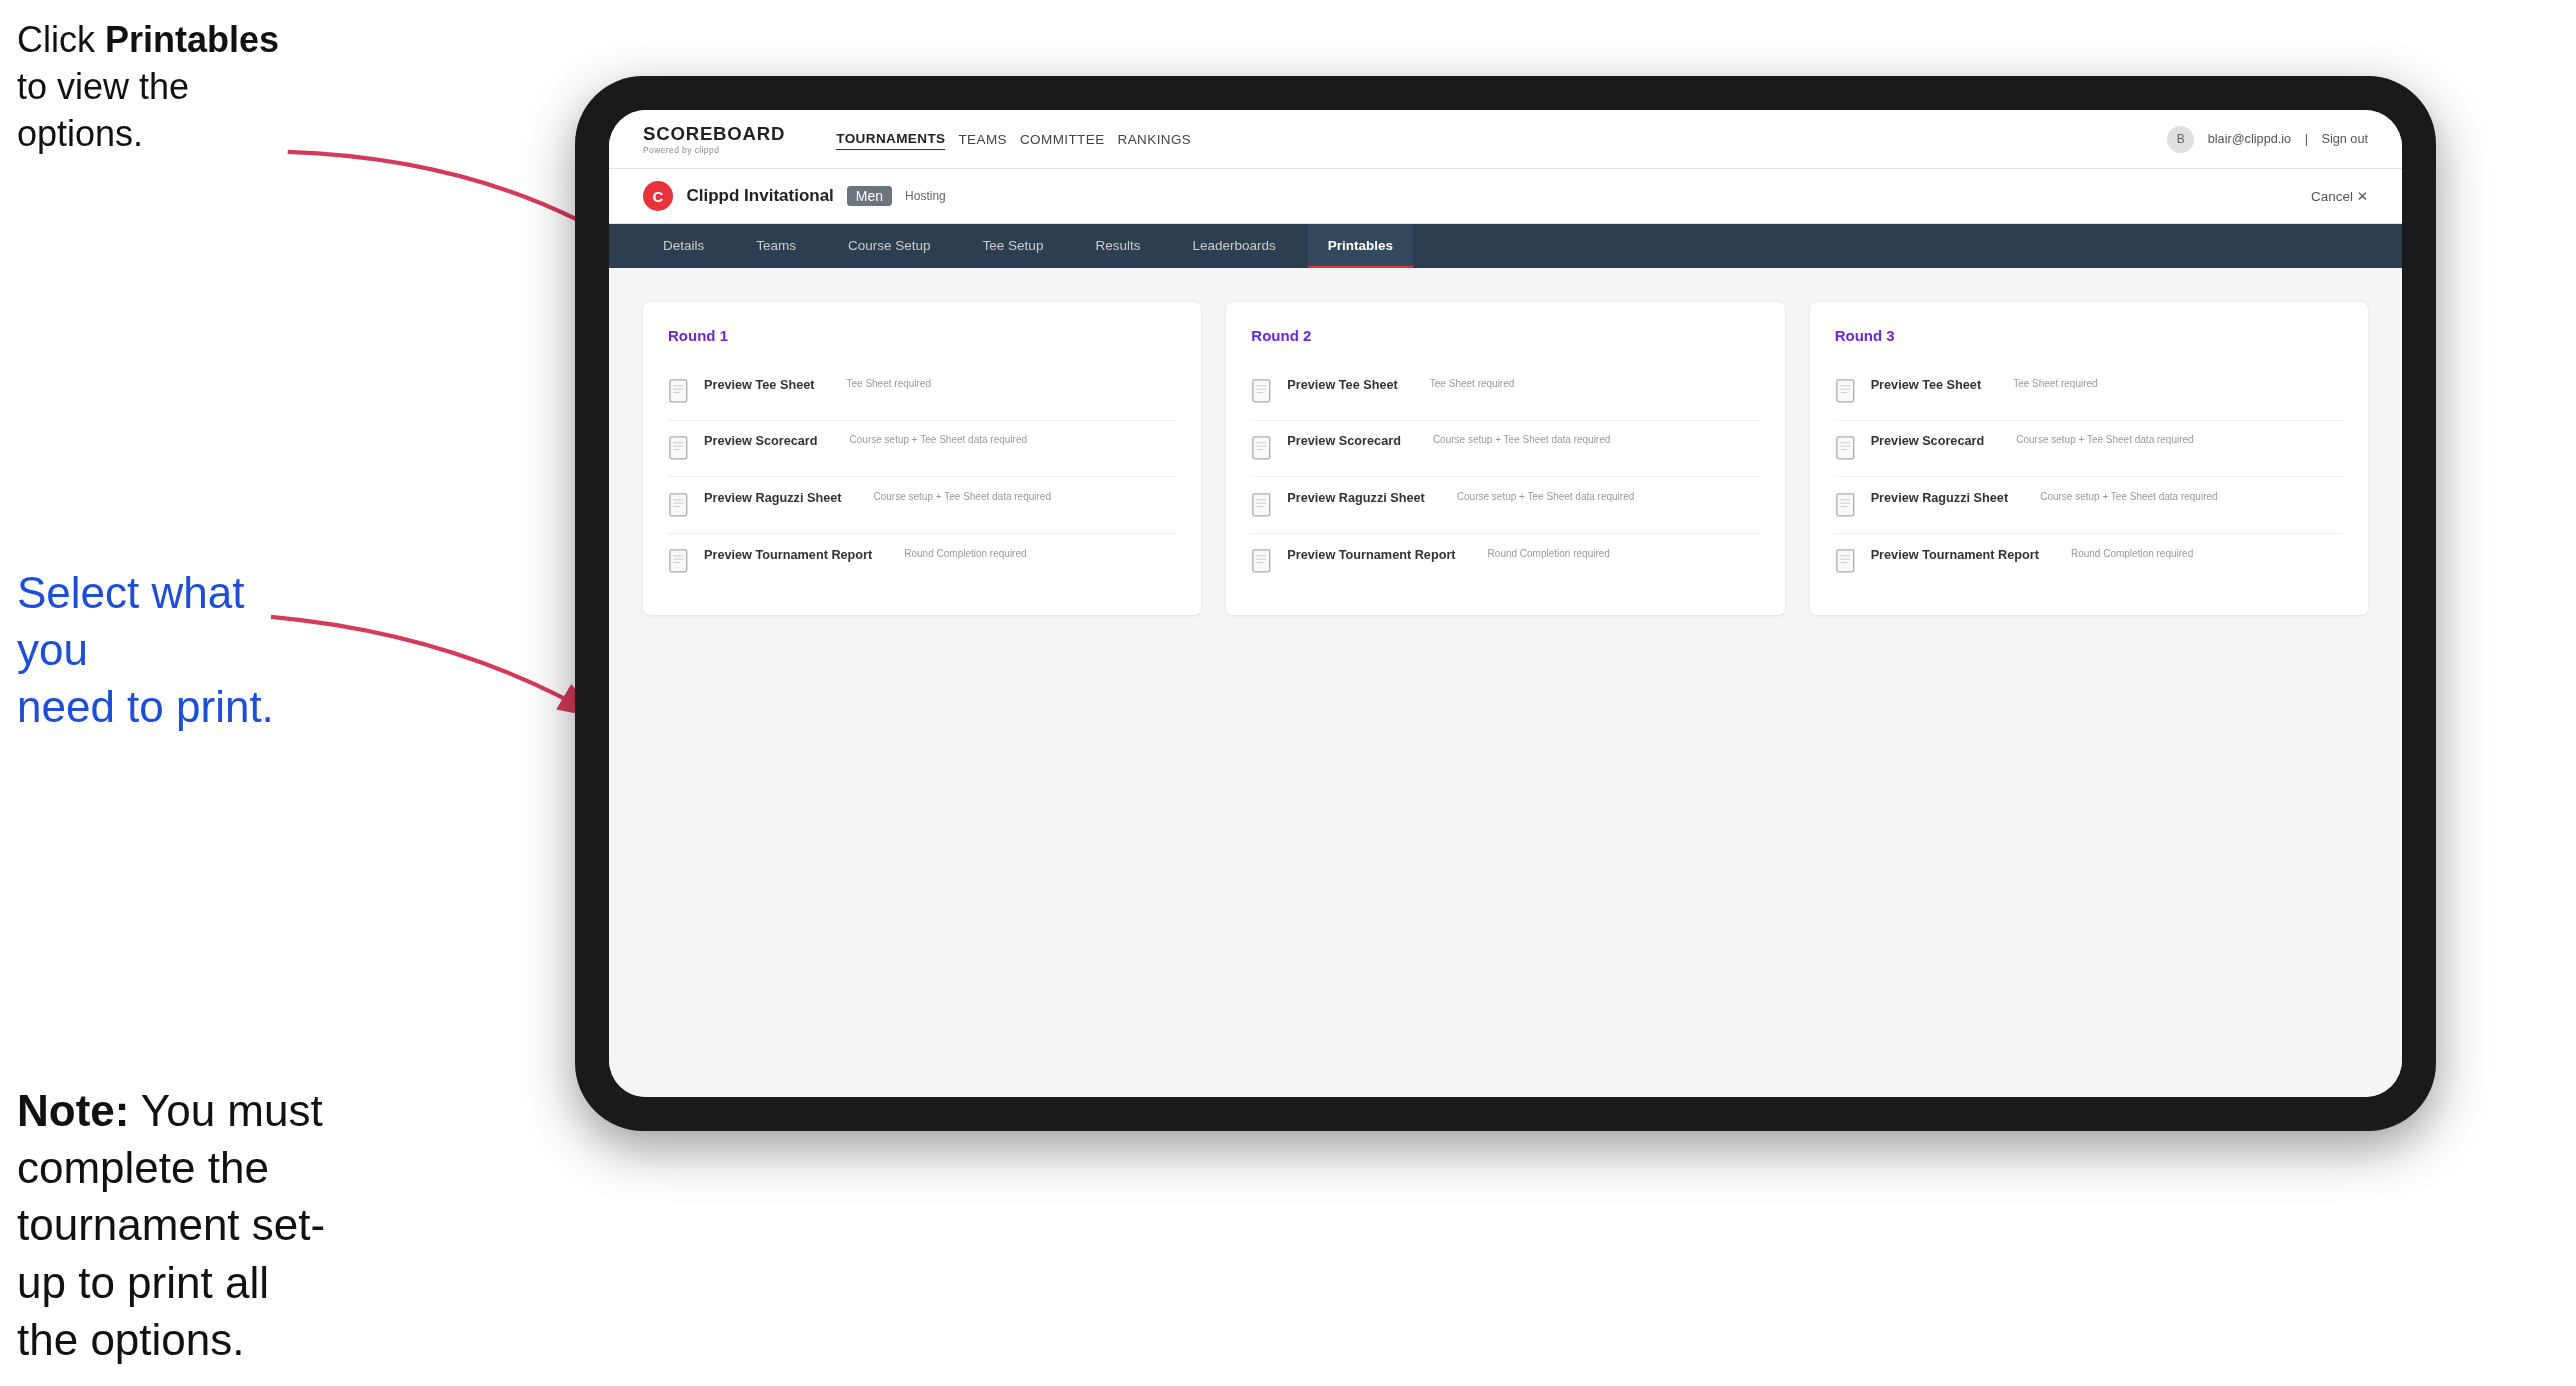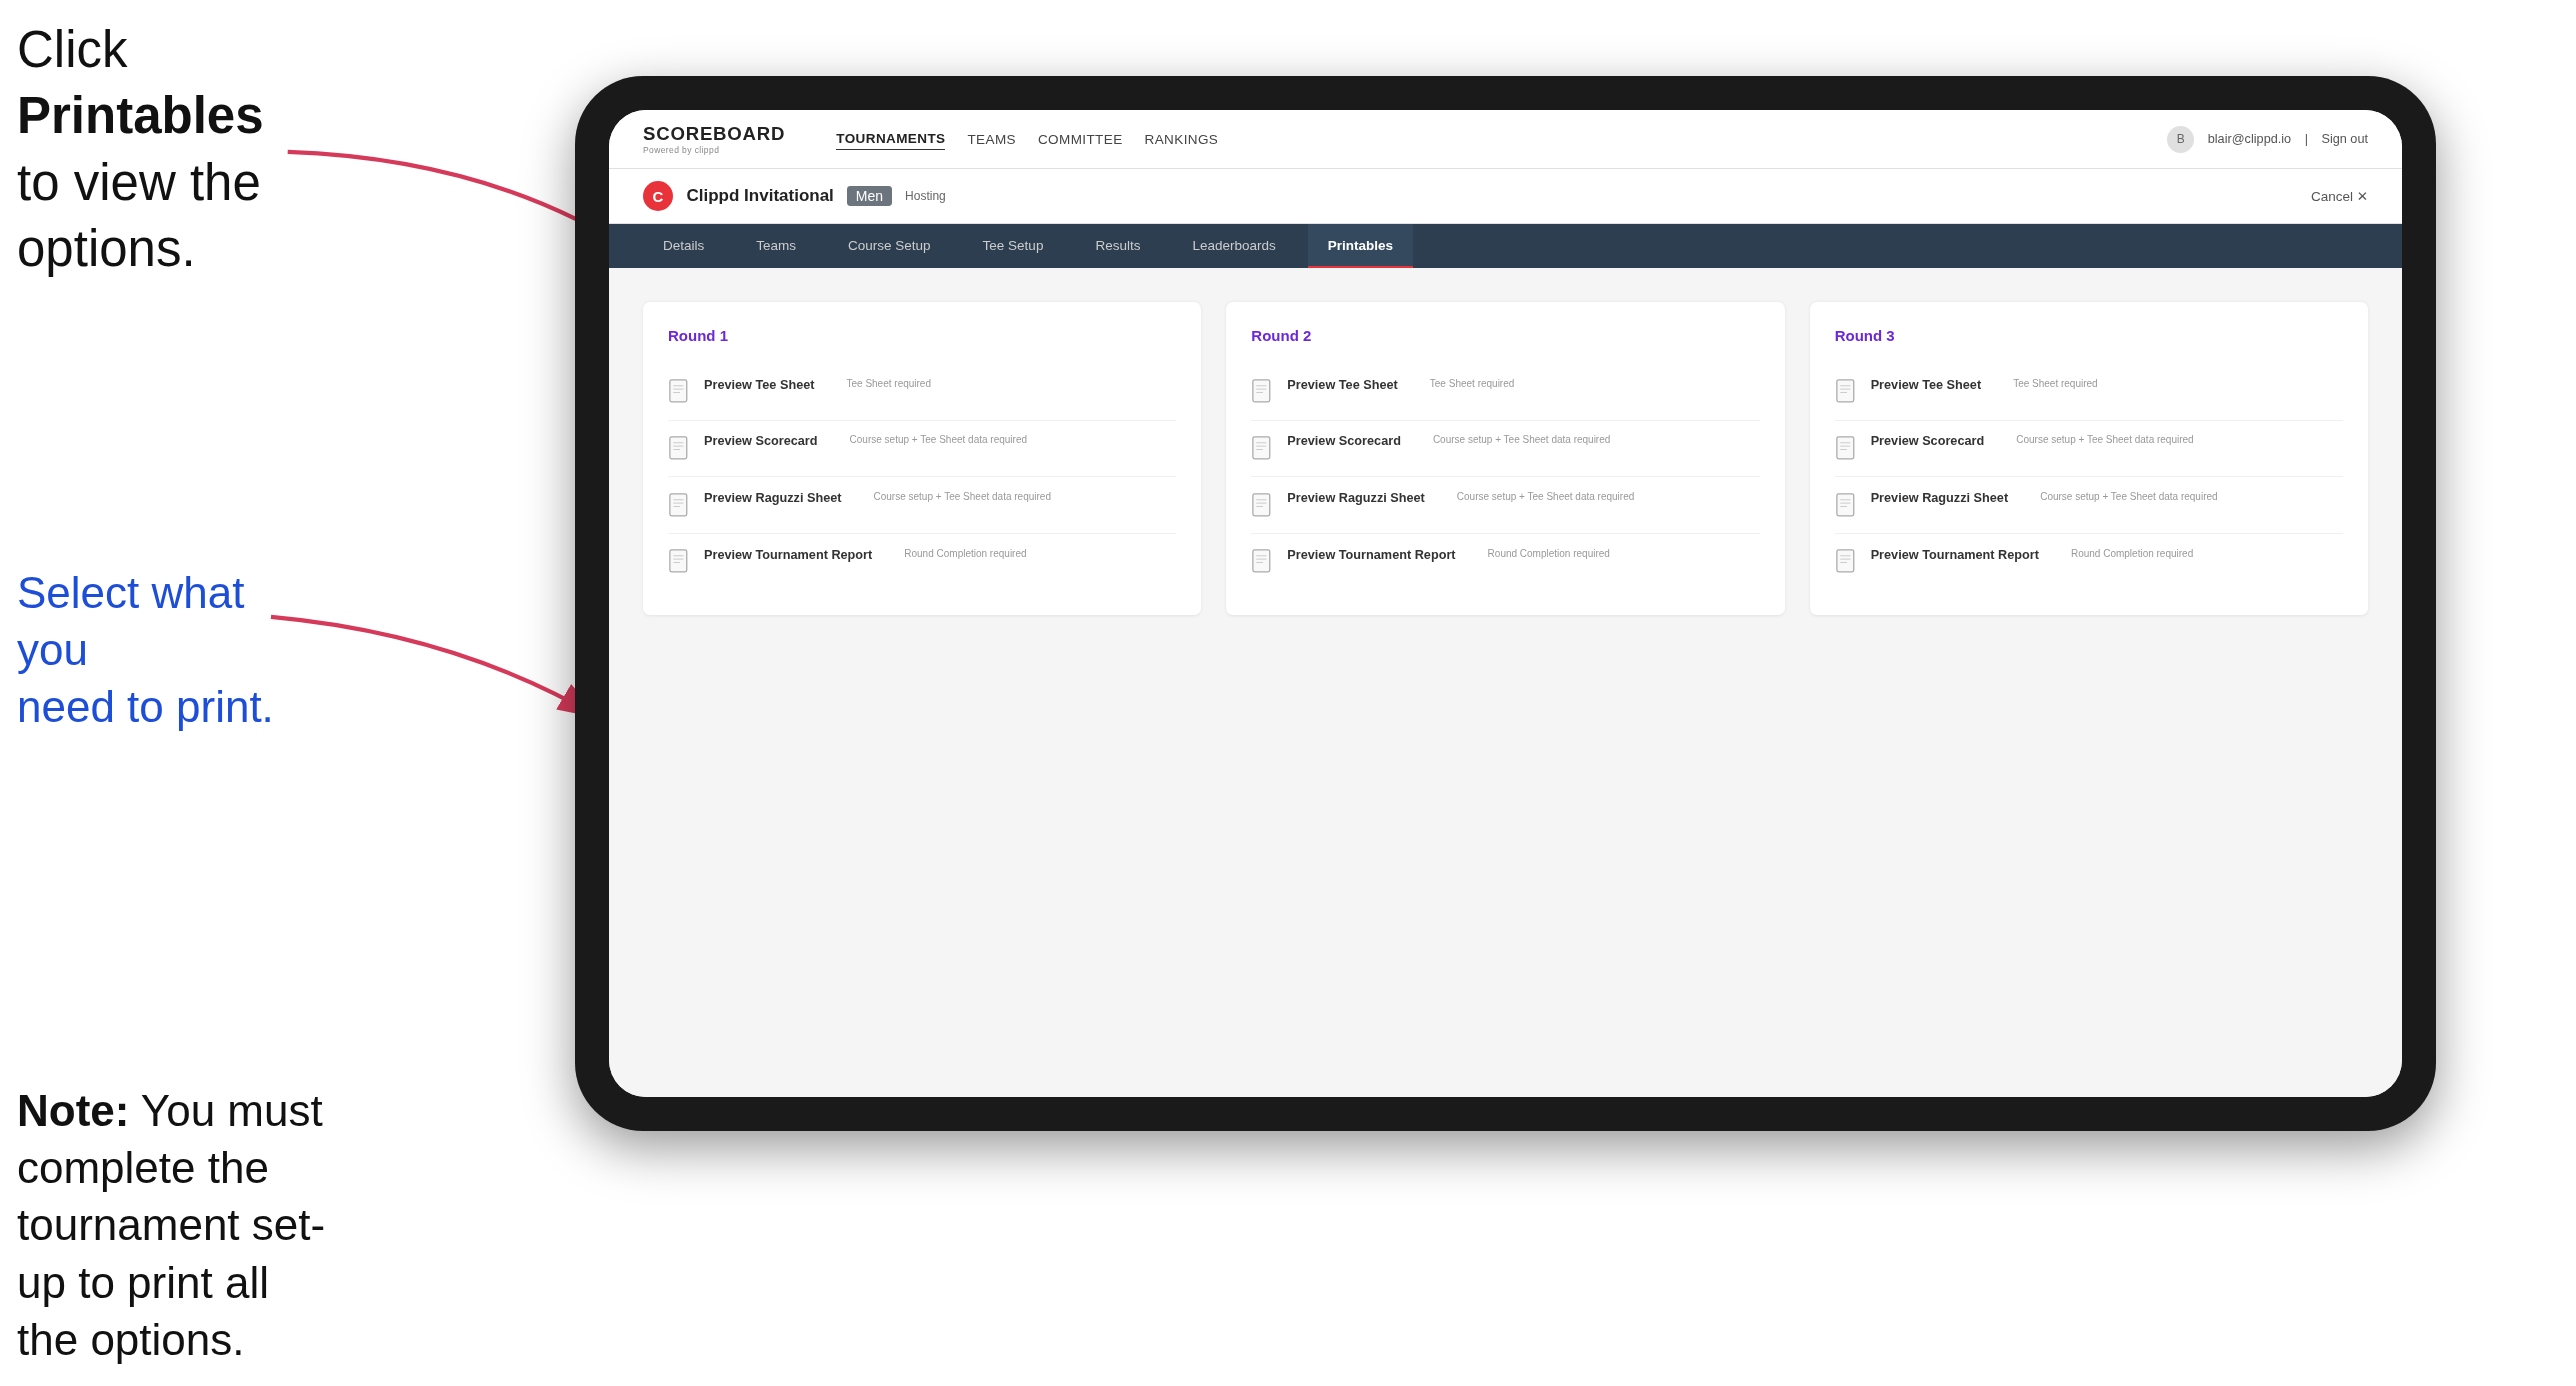--- a/index.html
+++ b/index.html
@@ -10,21 +10,21 @@
       height: 1386px;
       position: relative;
       overflow: hidden;
     }
 
     
     .instruction-top {
       position: absolute;
       top: 17px;
       left: 17px;
-      font-size: 51px;
+      font-size: 36px;
       line-height: 1.3;
       color: #111;
       width: 288px;
     }
     .instruction-top strong { font-weight: 800; }
 
     .instruction-middle {
       position: absolute;
       top: 550px;
       left: 17px;
@@ -98,21 +98,21 @@
       color: #222;
     }
     .scoreboard-sub {
       font-size: 8.5px;
       color: #888;
       letter-spacing: 0.4px;
     }
 
     .main-nav {
       display: flex;
-      gap: 22px;
+      gap: 13px;
       align-items: center;
     }
     .nav-item {
       font-size: 13.5px;
       color: #444;
       cursor: pointer;
       padding: 3.4px 0;
       font-weight: 500;
       letter-spacing: 0.4px;
     }

